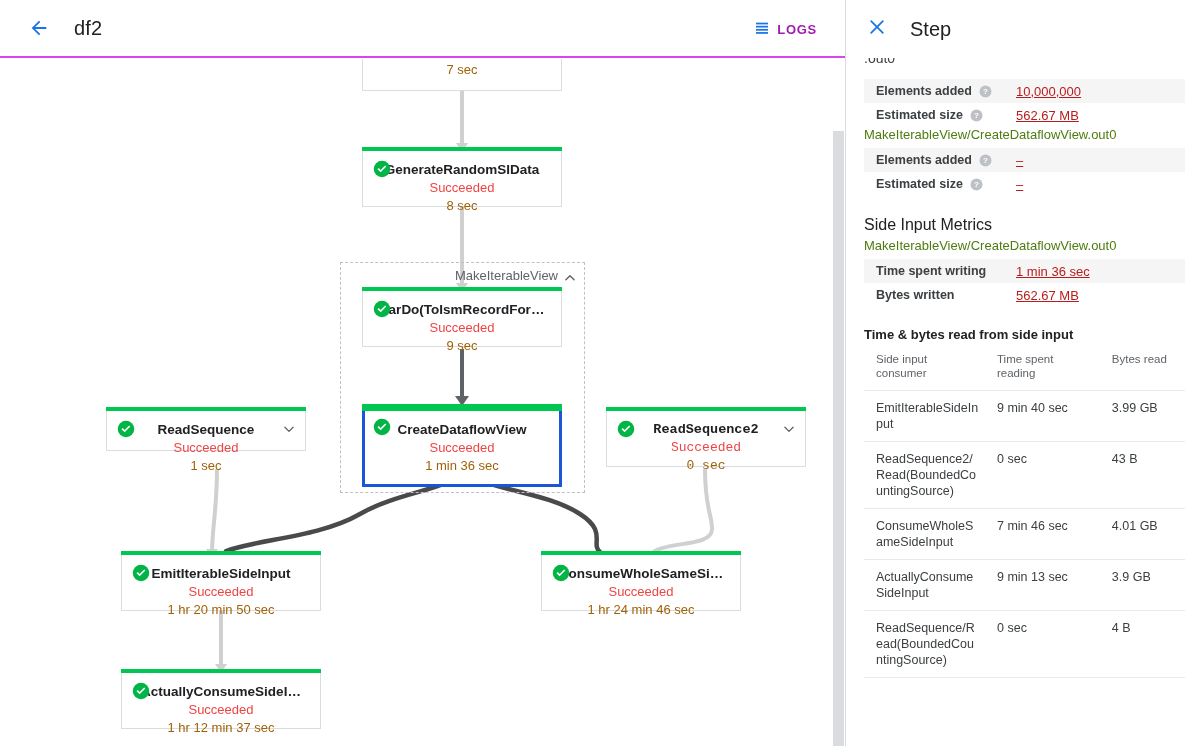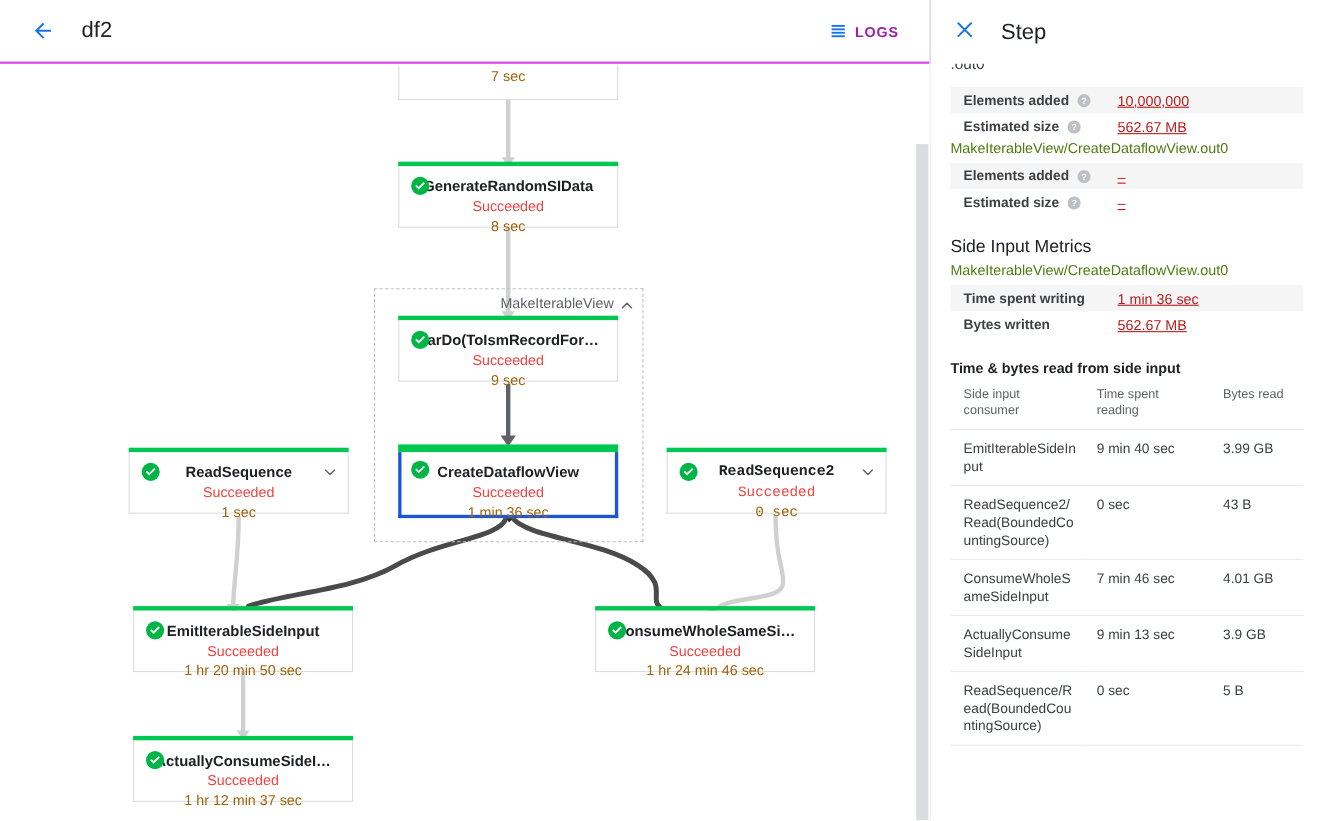--- a/index.html
+++ b/index.html
@@ -310,34 +310,34 @@
         <svg width="18" height="18" viewBox="0 0 24 24">
           <circle cx="12" cy="12" r="11" fill="#00b545"></circle>
           <path d="M10.2 16.4l-4.2-4.2 1.6-1.6 2.6 2.6 6-6 1.6 1.6z" fill="#fff"></path>
         </svg>
       </span>
       <div class="node-title">ParDo(ToIsmRecordFor…</div>
       <div class="node-status">Succeeded</div>
       <div class="node-duration">9 sec</div>
     </div>
 
-    <div class="node selected" style="left:362px; top:352px; width:200px; height:60px;">
+    <div class="node selected" style="left:362px; top:352px; width:200px; height:76px;">
       <div class="accent"></div>
       <span class="node-check">
         <svg width="18" height="18" viewBox="0 0 24 24">
           <circle cx="12" cy="12" r="11" fill="#00b545"></circle>
           <path d="M10.2 16.4l-4.2-4.2 1.6-1.6 2.6 2.6 6-6 1.6 1.6z" fill="#fff"></path>
         </svg>
       </span>
       <div class="node-title">CreateDataflowView</div>
       <div class="node-status">Succeeded</div>
       <div class="node-duration">1 min 36 sec</div>
     </div>
 
-    <div class="node" style="left:117px; top:352px; width:200px; height:56px;text-align:center;">
+    <div class="node" style="left:106px; top:352px; width:200px; height:40px;text-align:center;">
       <div class="accent"></div>
       <span class="node-check">
         <svg width="18" height="18" viewBox="0 0 24 24">
           <circle cx="12" cy="12" r="11" fill="#00b545"></circle>
           <path d="M10.2 16.4l-4.2-4.2 1.6-1.6 2.6 2.6 6-6 1.6 1.6z" fill="#fff"></path>
         </svg>
       </span>
       <span class="node-chevron">
         <svg width="14" height="14" viewBox="0 0 24 24" fill="none" stroke="#5f6368" stroke-width="2.2" stroke-linecap="round" stroke-linejoin="round">
           <polyline points="5,9 12,16 19,9"></polyline>
@@ -516,21 +516,21 @@
             <td>4.01 GB</td>
           </tr>
           <tr>
             <td class="wrapcell">ActuallyConsumeSideInput</td>
             <td>9 min 13 sec</td>
             <td>3.9 GB</td>
           </tr>
           <tr>
             <td class="wrapcell">ReadSequence/Read(BoundedCountingSource)</td>
             <td>0 sec</td>
-            <td>5 B</td>
+            <td>4 B</td>
           </tr>
         </tbody>
       </table>
 
     </div>
   </div>
 
 </div>
 
 </body></html>

